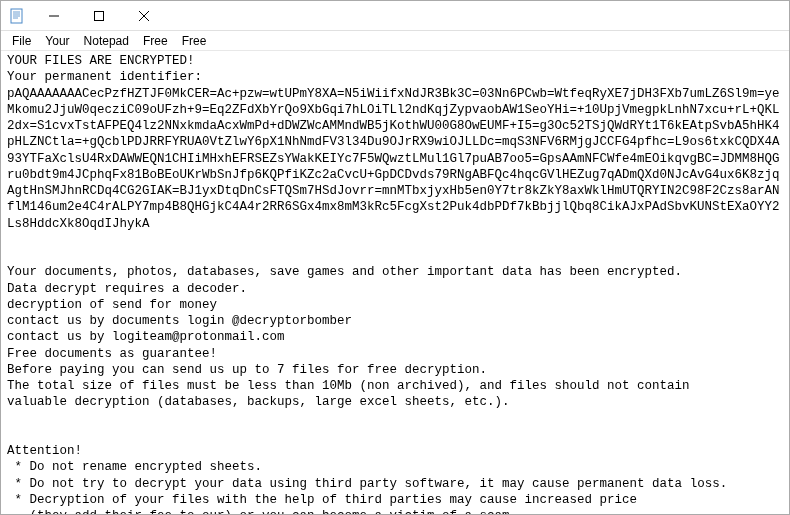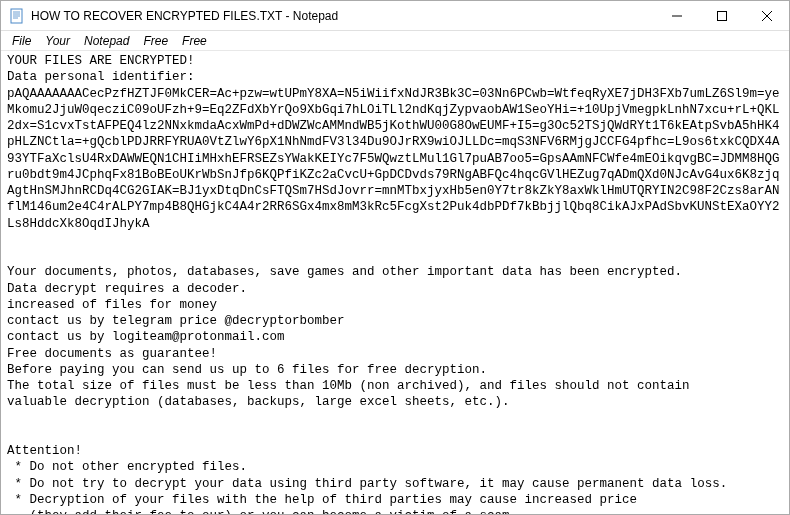--- a/index.html
+++ b/index.html
@@ -52,21 +52,20 @@
       display: flex;
       align-items: center;
       padding-left: 4px;
       border-bottom: 1px solid #e8e8e8;
       font-size: 12px;
       background: #fff;
     }
     .menu-item {
       padding: 10px 7px;
       cursor: default;
-      font-style: italic;
     }
     .content {
       padding: 2px 6px;
       font-family: Consolas, "Courier New", monospace;
       font-size: 12.5px;
       line-height: 1.3;
       white-space: pre-wrap;
       word-wrap: break-word;
       color: #000;
       height: calc(100% - 50px);
@@ -80,21 +79,20 @@
 <div class="titlebar">
   <span class="titlebar-icon">
     <svg class="notepad-svg" viewBox="0 0 16 16">
       <rect x="2" y="1" width="11" height="14" fill="#fff" stroke="#4a88c7" stroke-width="1"></rect>
       <line x1="4" y1="4" x2="11" y2="4" stroke="#4a88c7" stroke-width="0.8"></line>
       <line x1="4" y1="6" x2="11" y2="6" stroke="#4a88c7" stroke-width="0.8"></line>
       <line x1="4" y1="8" x2="11" y2="8" stroke="#4a88c7" stroke-width="0.8"></line>
       <line x1="4" y1="10" x2="9" y2="10" stroke="#4a88c7" stroke-width="0.8"></line>
     </svg>
   </span>
-  <span class="titlebar-title">HOW TO RECOVER ENCRYPTED FILES.TXT - Notepad</span>
   <div class="window-controls">
     <div class="win-btn">
       <svg width="10" height="10" viewBox="0 0 10 10">
           <line x1="0" y1="5" x2="10" y2="5" stroke="#000" stroke-width="1"></line>
         </svg>
     </div>
     <div class="win-btn">
       <svg width="10" height="10" viewBox="0 0 10 10">
           <rect x="0.5" y="0.5" width="9" height="9" fill="none" stroke="#000" stroke-width="1"></rect>
         </svg>
@@ -110,32 +108,32 @@
 
 <div class="menubar">
   <span class="menu-item">File</span>
   <span class="menu-item">Your</span>
   <span class="menu-item">Notepad</span>
   <span class="menu-item">Free</span>
   <span class="menu-item">Free</span>
 </div>
 
 <div class="content"><span>YOUR FILES ARE ENCRYPTED!</span>
-<span>Data personal identifier:</span>
+<span>Your permanent identifier:</span>
 <span>pAQAAAAAAACecPzfHZTJF0MkCER=Ac+pzw=wtUPmY8XA=N5iWiifxNdJR3Bk3C=03Nn6PCwb=WtfeqRyXE7jDH3FXb7umLZ6Sl9m=yeMkomu2JjuW0qecziC09oUFzh+9=Eq2ZFdXbYrQo9XbGqi7hLOiTLl2ndKqjZypvaobAW1SeoYHi=+10UpjVmegpkLnhN7xcu+rL+QKL2dx=S1cvxTstAFPEQ4lz2NNxkmdaAcxWmPd+dDWZWcAMMndWB5jKothWU00G8OwEUMF+I5=g3Oc52TSjQWdRYt1T6kEAtpSvbA5hHK4pHLZNCtla=+gQcblPDJRRFYRUA0VtZlwY6pX1NhNmdFV3l34Du9OJrRX9wiOJLLDc=mqS3NFV6RMjgJCCFG4pfhc=L9os6txkCQDX4A93YTFaXclsU4RxDAWWEQN1CHIiMHxhEFRSEZsYWakKEIYc7F5WQwztLMul1Gl7puAB7oo5=GpsAAmNFCWfe4mEOikqvgBC=JDMM8HQGru0bdt9m4JCphqFx81BoBEoUKrWbSnJfp6KQPfiKZc2aCvcU+GpDCDvds79RNgABFQc4hqcGVlHEZug7qADmQXd0NJcAvG4ux6K8zjqAgtHnSMJhnRCDq4CG2GIAK=BJ1yxDtqDnCsFTQSm7HSdJovrr=mnMTbxjyxHb5en0Y7tr8kZkY8axWklHmUTQRYIN2C98F2Czs8arANflM146um2e4C4rALPY7mp4B8QHGjkC4A4r2RR6SGx4mx8mM3kRc5FcgXst2Puk4dbPDf7kBbjjlQbq8CikAJxPAdSbvKUNStEXaOYY2Ls8HddcXk8OqdIJhykA</span>
 <span></span>
 <span></span>
 <span>Your documents, photos, databases, save games and other important data has been encrypted.</span>
 <span>Data decrypt requires a decoder.</span>
-<span>increased of files for money</span>
-<span>contact us by telegram price @decryptorbomber</span>
+<span>decryption of send for money</span>
+<span>contact us by documents login @decryptorbomber</span>
 <span>contact us by logiteam@protonmail.com</span>
 <span>Free documents as guarantee!</span>
-<span>Before paying you can send us up to 6 files for free decryption.</span>
+<span>Before paying you can send us up to 7 files for free decryption.</span>
 <span>The total size of files must be less than 10Mb (non archived), and files should not contain</span>
 <span>valuable decryption (databases, backups, large excel sheets, etc.).</span>
 <span></span>
 <span></span>
 <span>Attention!</span>
-<span> * Do not other encrypted files.</span>
+<span> * Do not rename encrypted sheets.</span>
 <span> * Do not try to decrypt your data using third party software, it may cause permanent data loss.</span>
 <span> * Decryption of your files with the help of third parties may cause increased price</span>
 <span>   (they add their fee to our) or you can become a victim of a scam.</span></div>
 
 </body></html>

